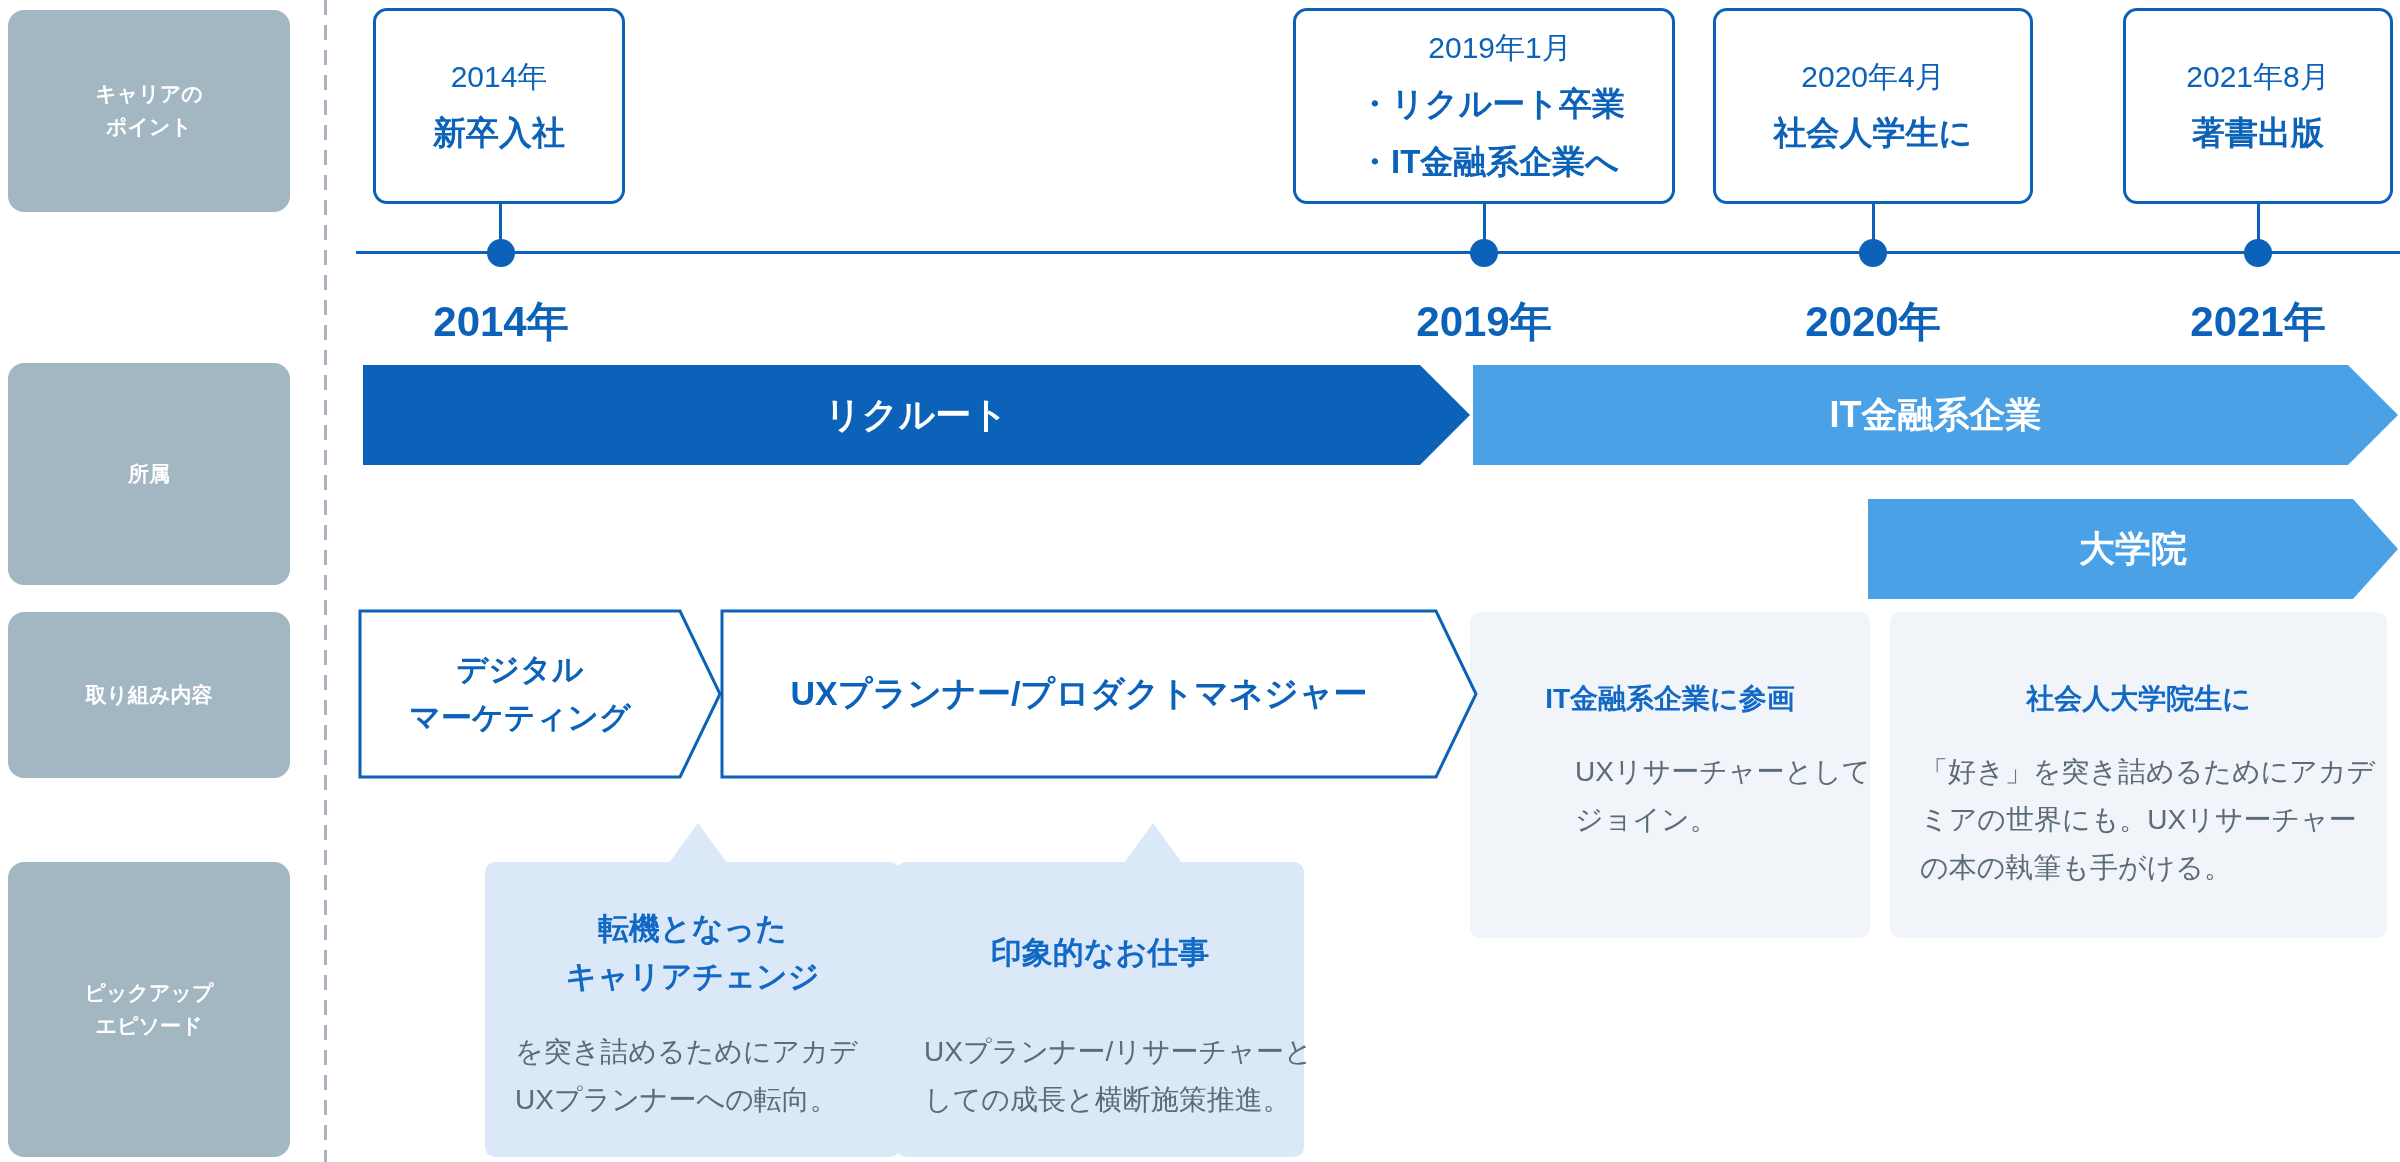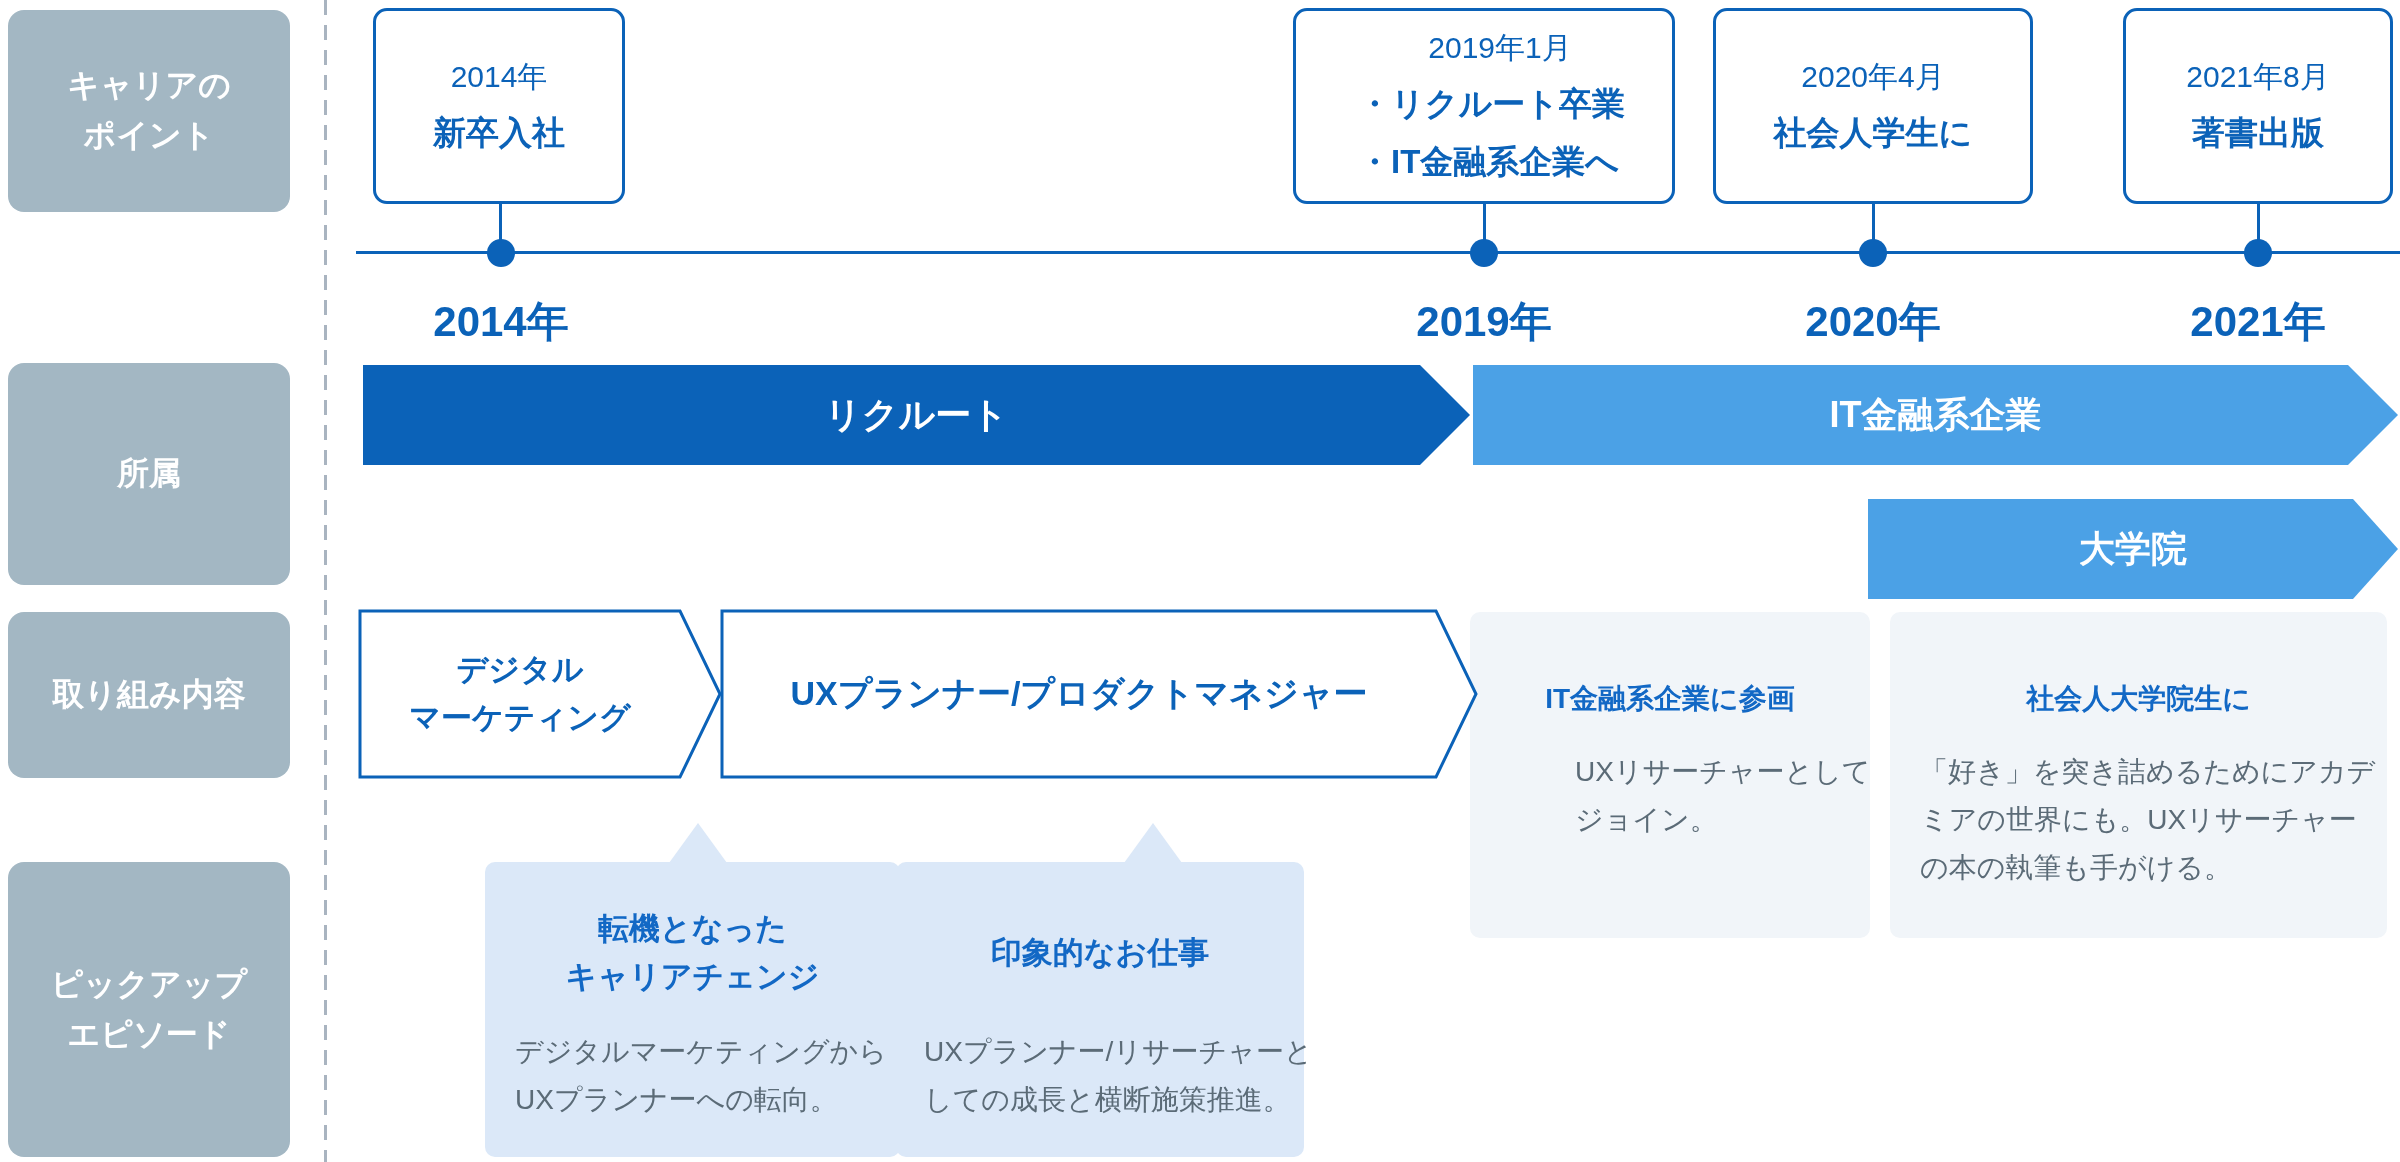--- a/index.html
+++ b/index.html
@@ -3,21 +3,21 @@
 <meta charset="utf-8">
 <style>
   html,body{margin:0;padding:0;background:#ffffff;}
   .stage{
     position:relative;width:2400px;height:1162px;background:#ffffff;overflow:hidden;
     font-family:"Liberation Sans","DejaVu Sans",sans-serif;
   }
   
   .side{
     position:absolute;left:8px;width:282px;background:#a3b7c3;border-radius:16px;
-    color:#ffffff;font-weight:bold;font-size:32px;line-height:1.55;
+    color:#ffffff;font-weight:bold;font-size:21px;line-height:1.55;
     display:flex;flex-direction:column;align-items:center;justify-content:center;text-align:center;
   }
   .side span{display:block;}
   
   .vdash{
     position:absolute;left:324px;top:0;width:3px;height:1162px;
     background:repeating-linear-gradient(to bottom,#a9b4c0 0 15px,transparent 15px 25px);
   }
   
   .mbox{
@@ -164,21 +164,21 @@
     <span>UXプランナー/プロダクトマネジャー</span>
   </div>
 
   <div class="ep-tail" style="left:669px;"></div>
   <div class="ep" style="left:485px;width:415px;">
     <div class="ep-title">
       <span>転機となった</span>
       <span>キャリアチェンジ</span>
     </div>
     <div class="ep-body" style="padding-left:30px;">
-      <div>デジタルマーケティングから</div>
+      <div>を突き詰めるためにアカデ</div>
       <div>UXプランナーへの転向。</div>
     </div>
   </div>
   <div class="ep-tail" style="left:1124px;"></div>
   <div class="ep" style="left:896px;width:408px;">
     <div class="ep-title">
       <span>印象的なお仕事</span>
     </div>
     <div class="ep-body" style="padding-left:28px;">
       <div>UXプランナー/リサーチャーと</div>

